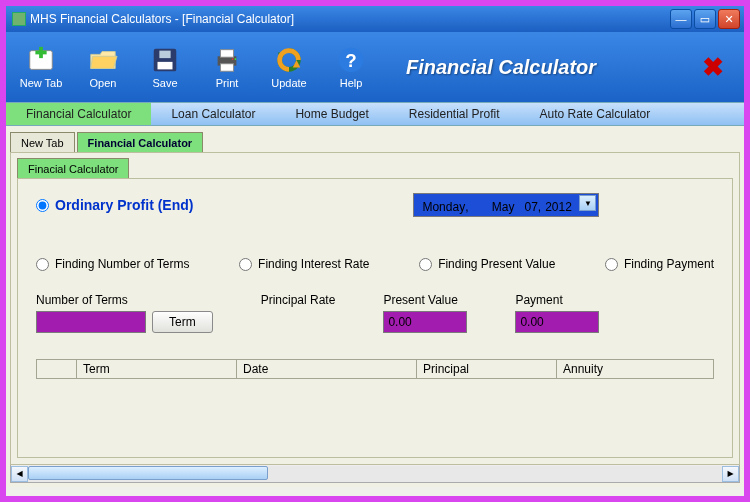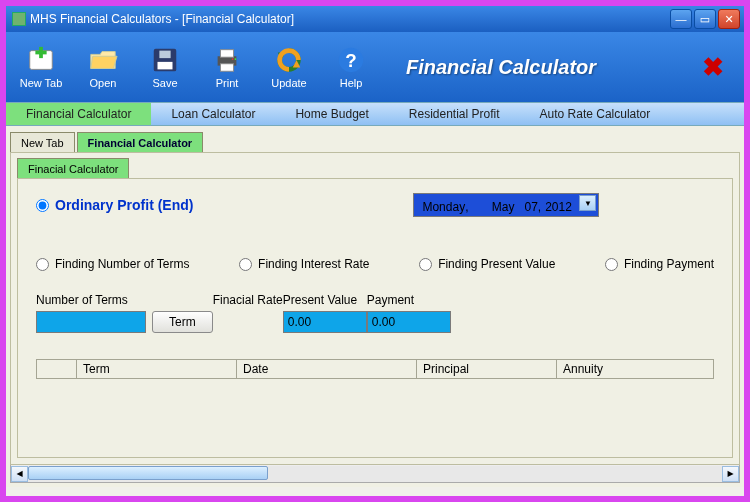--- a/index.html
+++ b/index.html
@@ -30,24 +30,24 @@
   .row { display: flex; align-items: center; margin-bottom: 18px; }
   .radio { display: flex; align-items: center; font-size: 12px; cursor: pointer; }
   .radio input { margin-right: 6px; }
   .radio.sel label { color: #0033cc; font-weight: bold; font-size: 14px; }
   .date-sel { border: 1px solid #7a7a7a; background: #1d4ed8; padding: 6px 22px 2px 8px; font-size: 12px; position: relative; width: 186px; display:flex; align-items:center;}
   .date-sel .arrow { position: absolute; right: 2px; top: 1px; width: 17px; height: 16px; background: linear-gradient(#dcefff,#a9d0f5); border: 1px solid #7a9fcc; display: flex; align-items: center; justify-content: center; font-size: 8px; }
   .find-row { display: flex; justify-content: space-between; margin-bottom: 22px; margin-top: 40px; }
   .fgroup { display:flex; flex-direction:column; gap:4px; }
   .flabel { font-size: 12px; }
   .frow { display:flex; gap:6px; align-items:center; }
-  .finput { width: 110px; height: 22px; border: 1px solid #7a7a7a; background: #0ea5e9; font-size: 12px; padding: 4px 4px; }
+  .finput { width: 110px; height: 22px; border: 1px solid #7a7a7a; background: #a21caf; font-size: 12px; padding: 4px 4px; }
   .finput.small{width:84px;}
   .btn { height: 22px; padding: 0 16px; background: linear-gradient(#fefefe,#e1e1dc); border: 1px solid #8a8a8a; border-radius: 3px; font-size: 12px; cursor: pointer; }
-  .fields-row{display:flex; margin-bottom:26px;}
+  .fields-row{display:flex; gap:48px; margin-bottom:26px;}
   .table-head { border:1px solid #a5a593; background:#f0f0e4; height:20px; display:flex; font-size:12px;}
   .th{border-right:1px solid #a5a593; padding:2px 6px;}
   .th.first{width:40px;}
   .hscroll{height:18px;background:linear-gradient(#eee,#ddd);border:1px solid #aaa;border-top:none;display:flex;align-items:center;}
   .hscroll .arrow{width:17px;height:16px;display:flex;align-items:center;justify-content:center;background:linear-gradient(#f5f8fc,#cfe0f5);border:1px solid #9abde0;font-size:8px;}
   .hscroll .track{flex:1;position:relative;background:#e8e8e8;height:16px;}
   .hscroll .thumb{position:absolute;left:0;width:240px;height:14px;top:0;background:linear-gradient(#dcefff,#a9d0f5);border:1px solid #7a9fcc;border-radius:2px;}
   label{cursor:pointer;}
 </style>
 </head>
@@ -192,21 +192,21 @@
 
         <div class="fields-row">
           <div class="fgroup">
             <span class="flabel">Number of Terms</span>
             <div class="frow">
               <input class="finput" value="" style="">
               <button class="btn">Term</button>
             </div>
           </div>
           <div class="fgroup">
-            <span class="flabel">Finacial Rate</span>
+            <span class="flabel">Principal Rate</span>
           </div>
           <div class="fgroup">
             <span class="flabel">Present Value</span>
             <div class="frow">
               <input class="finput small" value="0.00" style="">
             </div>
           </div>
           <div class="fgroup">
             <span class="flabel">Payment</span>
             <div class="frow">

